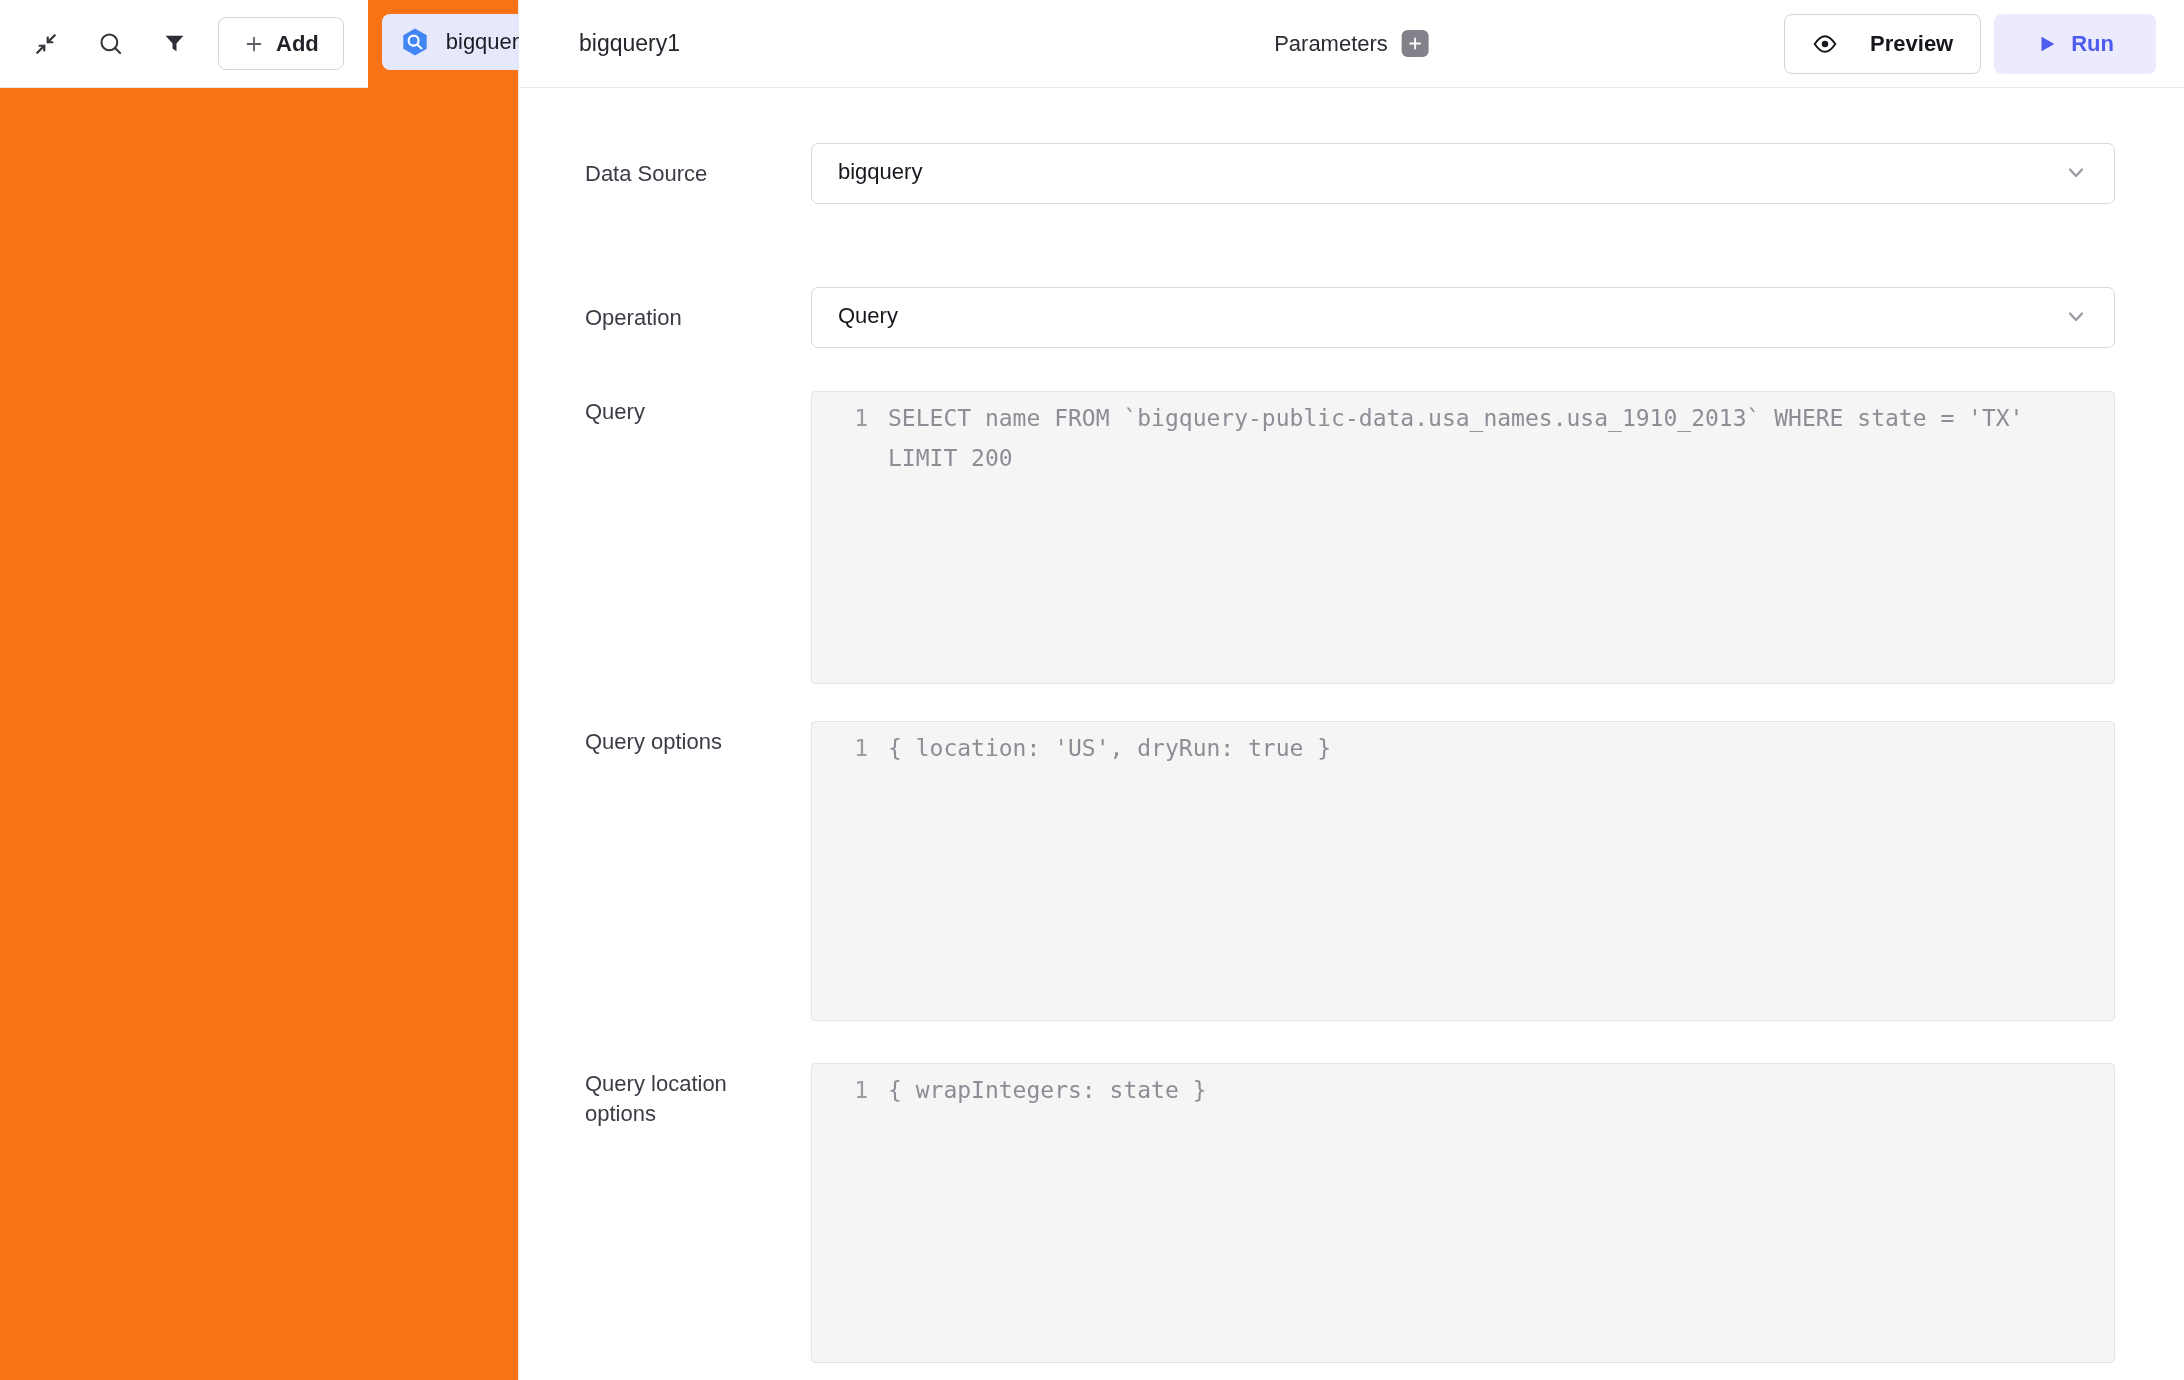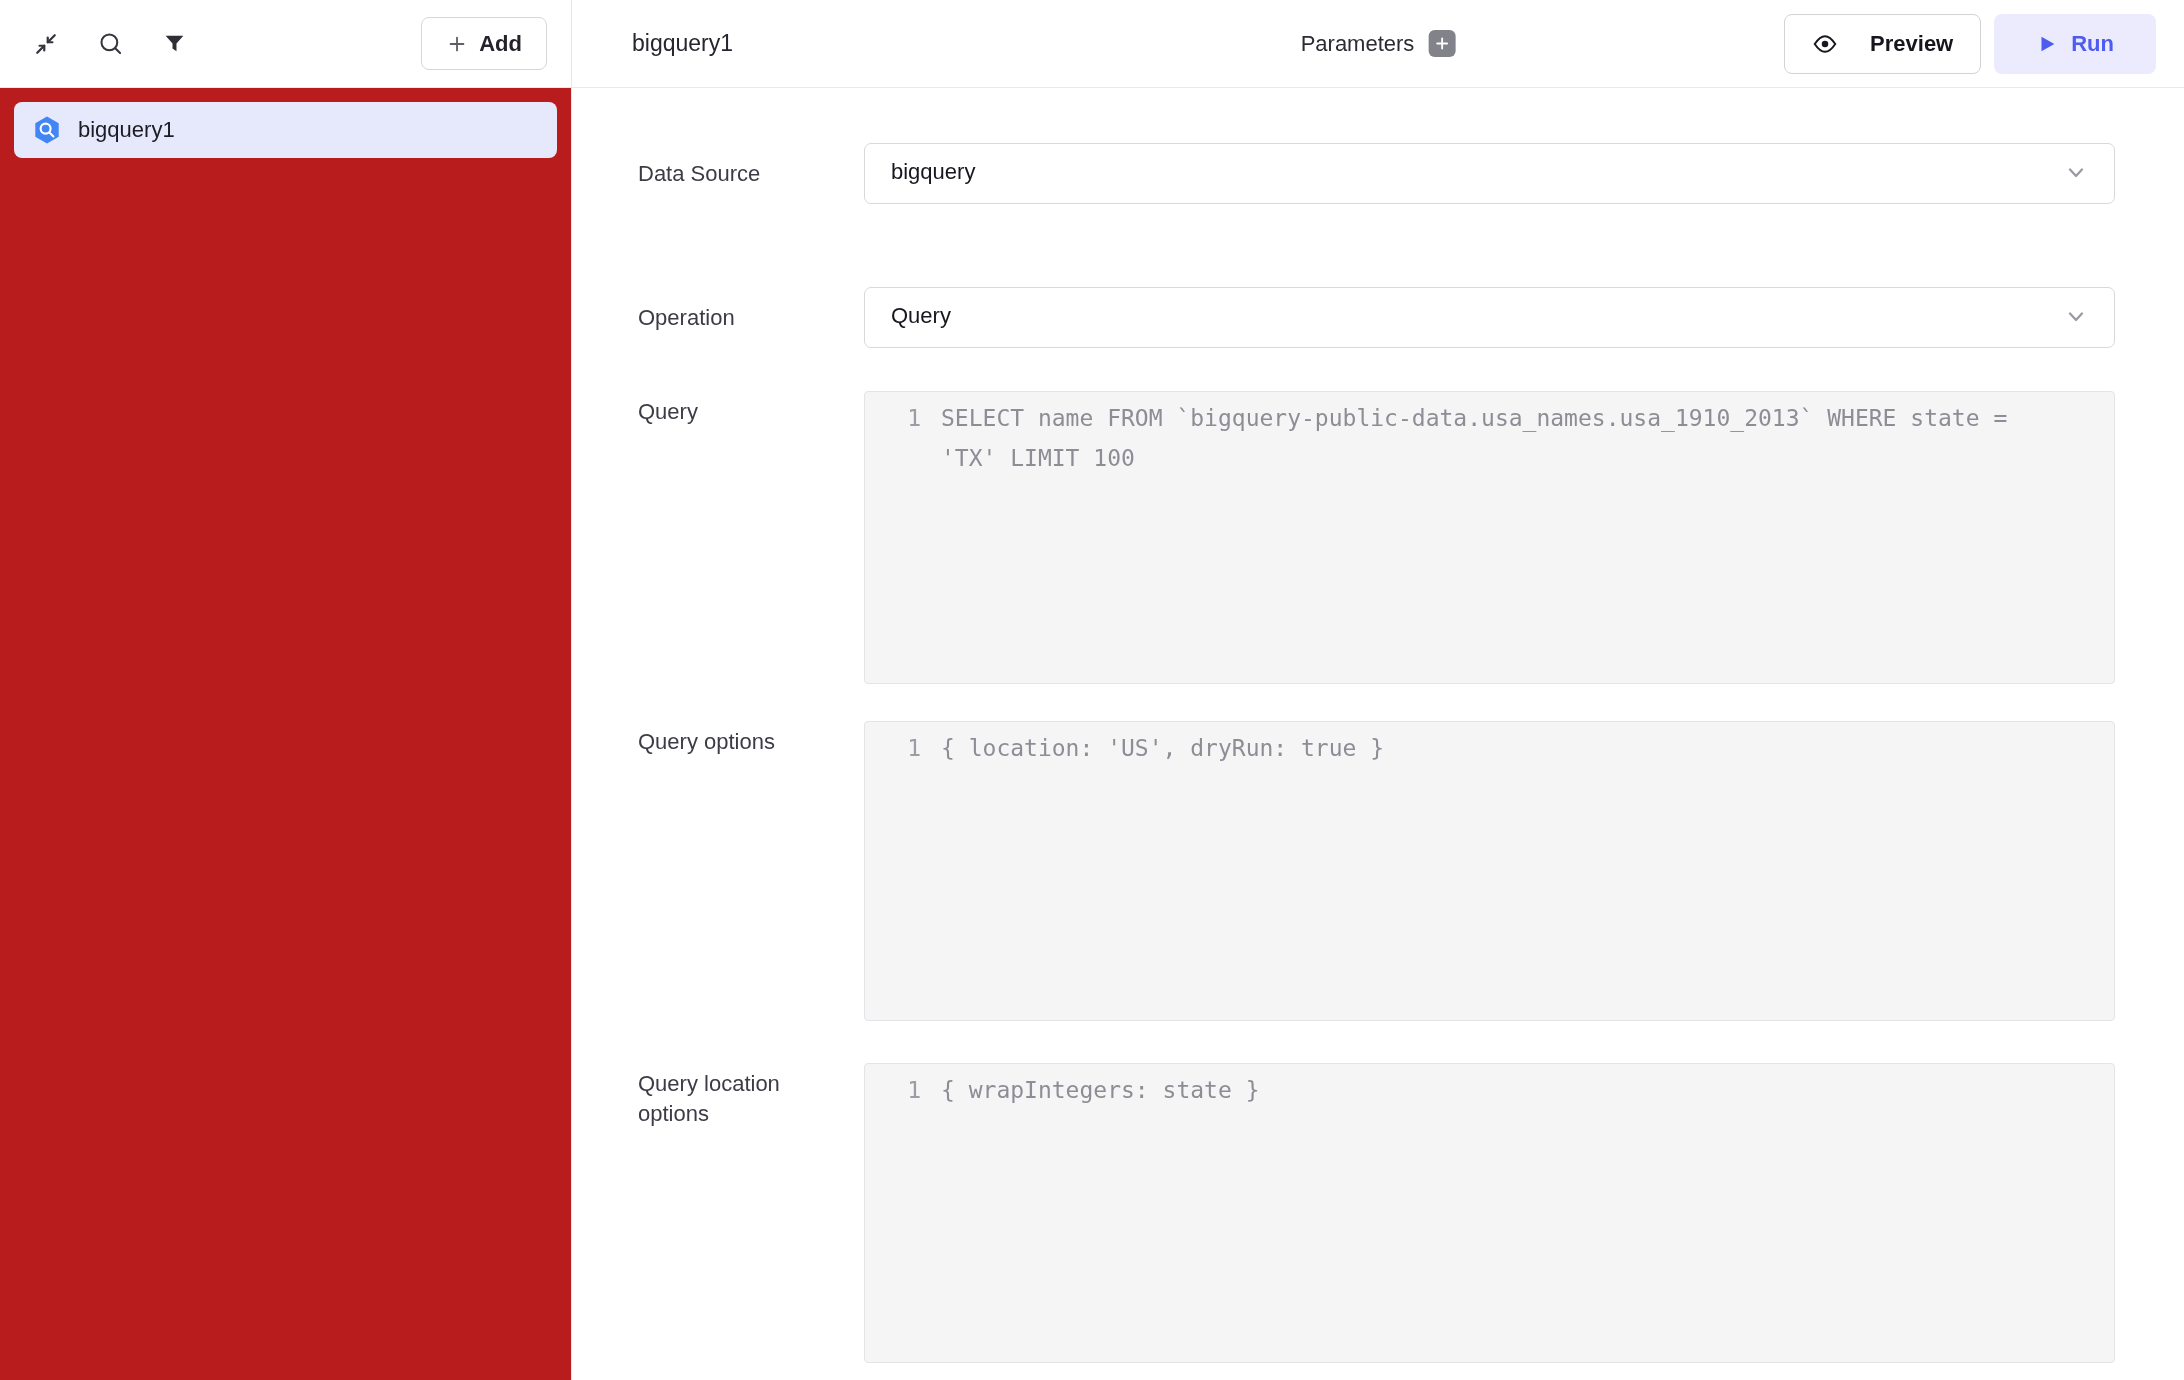--- a/index.html
+++ b/index.html
@@ -2,21 +2,21 @@
 <html><head>
 <meta charset="utf-8">
 <style>
   * { box-sizing: border-box; margin: 0; padding: 0; }
   html, body { background: #ffffff; }
   body { font-family: "Liberation Sans", sans-serif; color: #1c1c24; }
 
   .app { display: flex; width: 2184px; height: 1380px; background: #fff; overflow: hidden; }
 
   
-  .sidebar { width: 572px; flex-shrink: 0; display: flex; flex-direction: column; background: #b91c1c; border-right: 1px solid #e7e7ea; }
+  .sidebar { width: 519px; flex-shrink: 0; display: flex; flex-direction: row; background: #f97316; border-right: 1px solid #e7e7ea; }
   .sidebar-toolbar { height: 88px; flex-shrink: 0; background: #fff; border-bottom: 1px solid #e9e9ec; display: flex; align-items: center; padding: 0 24px 0 26px; gap: 24px; }
   .icon-btn { width: 40px; height: 40px; display: flex; align-items: center; justify-content: center; border-radius: 6px; cursor: pointer; background: transparent; border: none; }
   .add-btn { margin-left: auto; height: 53px; padding: 0 24px; border: 1px solid #d6d6da; border-radius: 8px; background: #fff; display: flex; align-items: center; gap: 11px; font-family: "Liberation Sans", sans-serif; font-size: 22px; font-weight: 600; color: #23232b; cursor: pointer; }
   .sidebar-list { padding: 14px; }
   .query-item { height: 56px; border-radius: 8px; background: #e6e9fb; display: flex; align-items: center; gap: 16px; padding: 0 18px; font-size: 22px; color: #1c1c24; cursor: pointer; }
 
   
   .main { flex: 1; display: flex; flex-direction: column; background: #fff; min-width: 0; }
   .main-header { height: 88px; flex-shrink: 0; border-bottom: 1px solid #e9e9ec; display: flex; align-items: center; padding: 0 28px 0 60px; position: relative; }
   .page-title { font-size: 23px; font-weight: 500; color: #26262e; }
@@ -181,21 +181,21 @@
             </span>
           </div>
         </div>
       </div>
 
       <div class="form-row top mb-row3">
         <div class="form-label">Query</div>
         <div class="form-field">
           <div class="code-editor h-query">
             <div class="gutter">1</div>
-            <div class="code-text">SELECT name FROM `bigquery-public-data.usa_names.usa_1910_2013` WHERE state = 'TX' LIMIT 100</div>
+            <div class="code-text">SELECT name FROM `bigquery-public-data.usa_names.usa_1910_2013` WHERE state = 'TX' LIMIT 200</div>
           </div>
         </div>
       </div>
 
       <div class="form-row top mb-row4">
         <div class="form-label">Query options</div>
         <div class="form-field">
           <div class="code-editor h-options">
             <div class="gutter">1</div>
             <div class="code-text">{ location: 'US', dryRun: true }</div>

